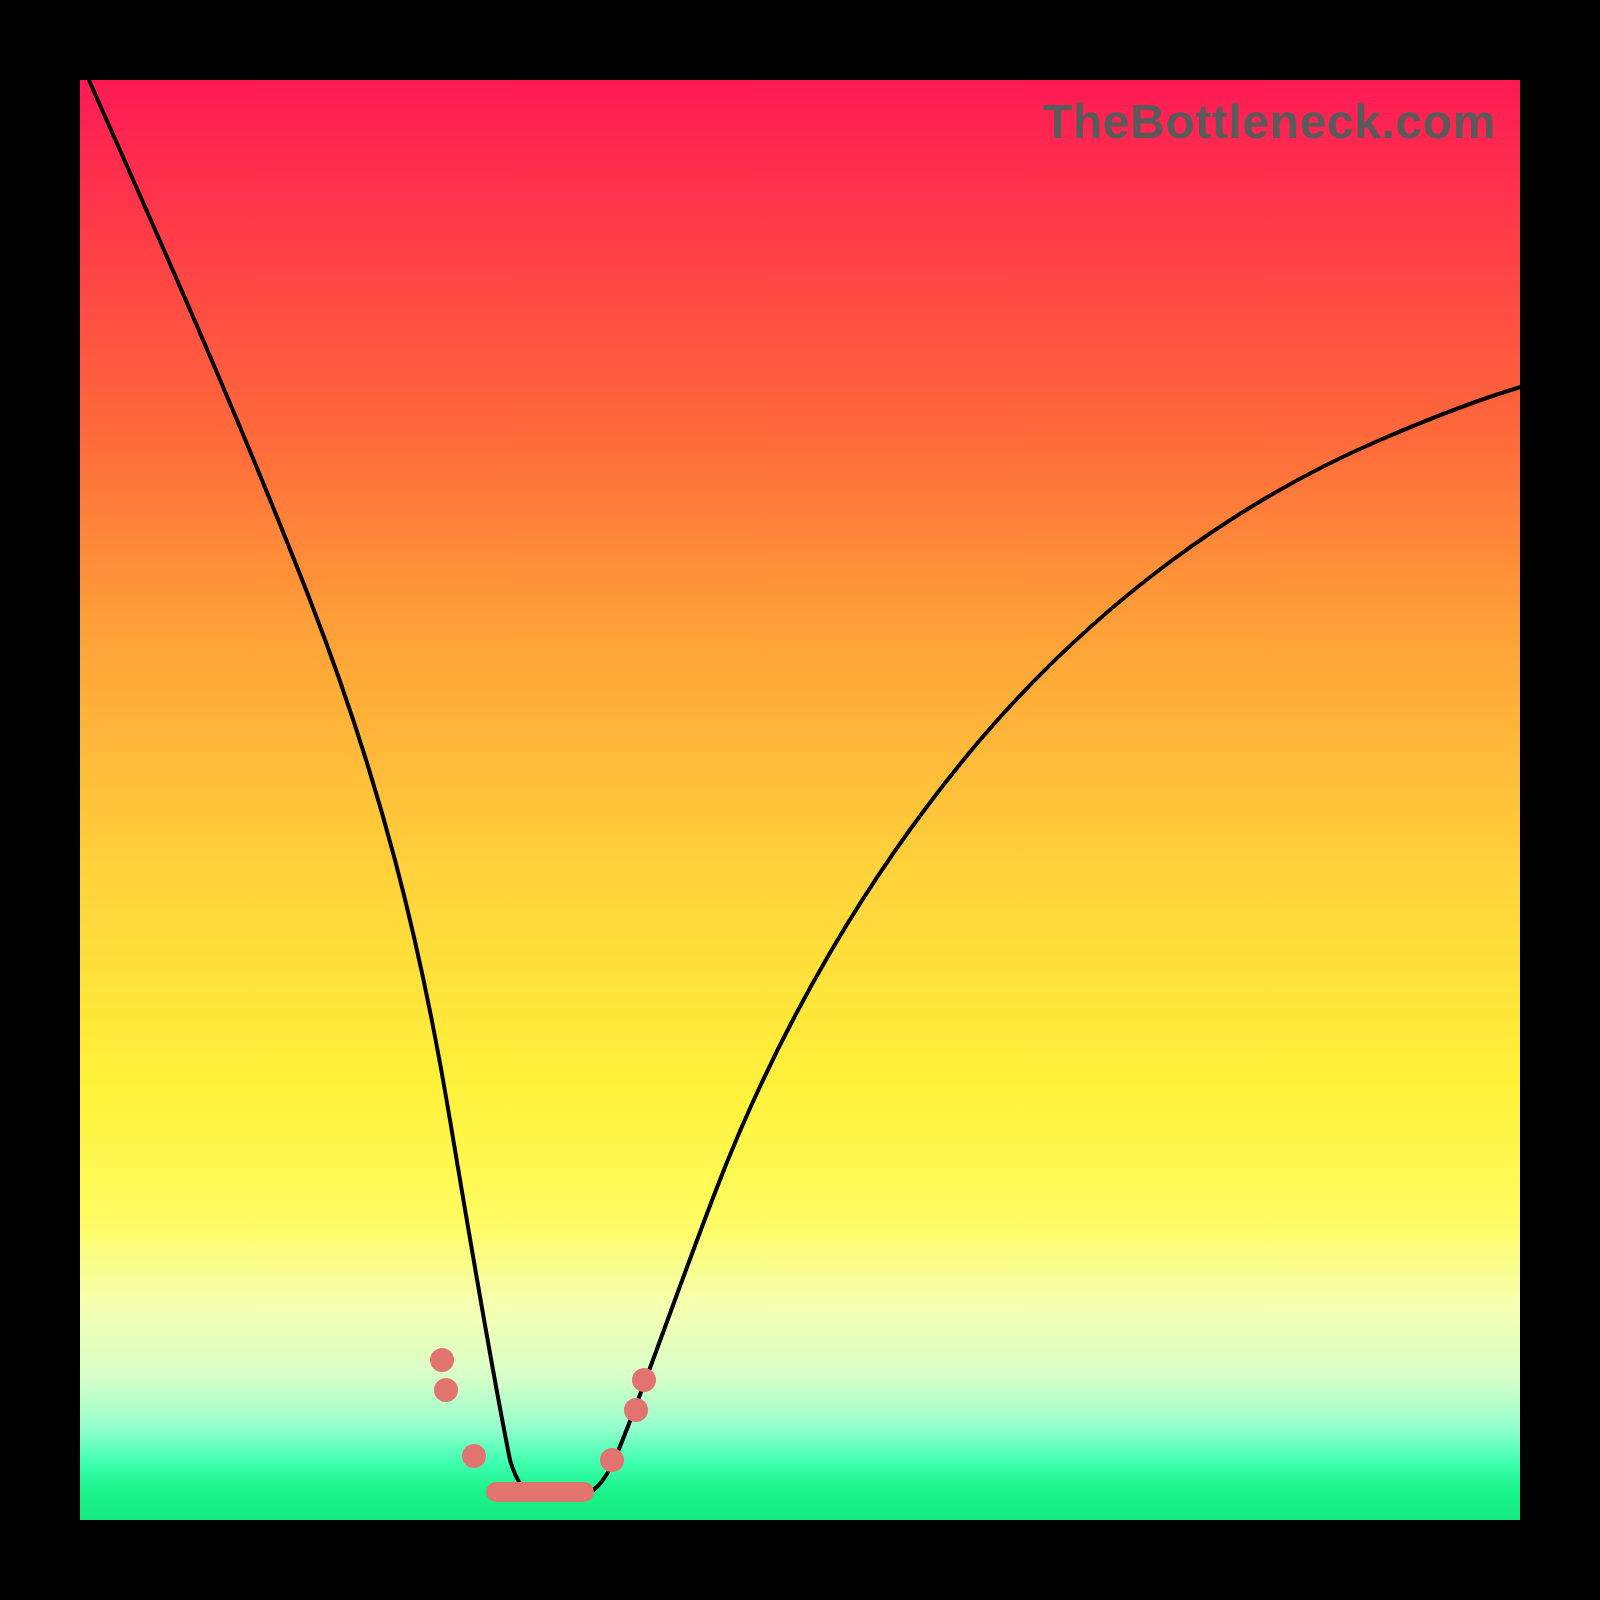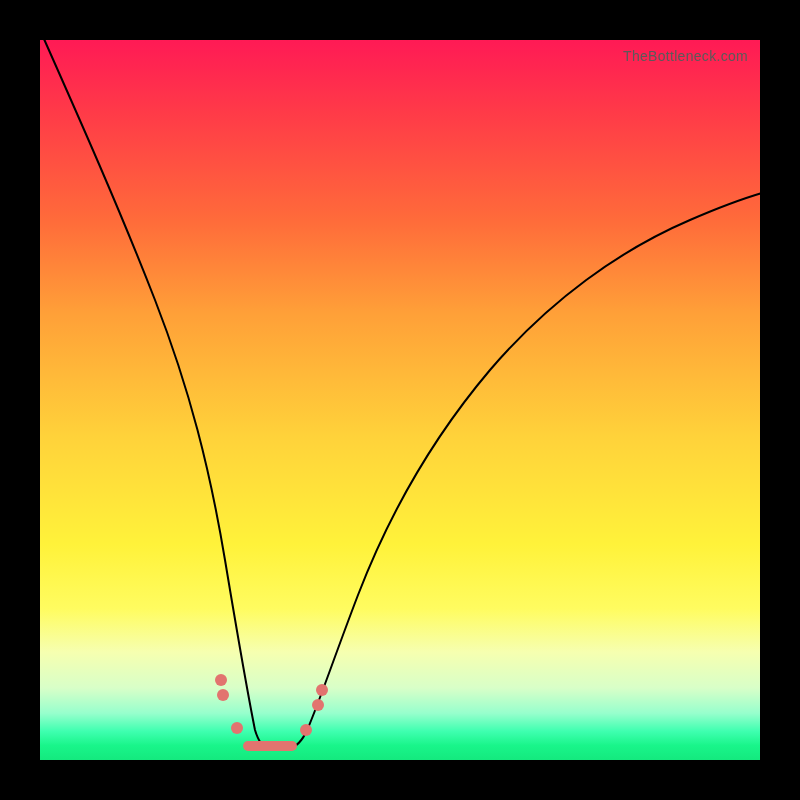--- a/index.html
+++ b/index.html
@@ -38,22 +38,22 @@
       #97ffcd 93.5%,
       #3fffb0 96%,
       #19f58a 98%,
       #14e97e 100%
     );
   }
   .watermark {
     position: absolute;
     top: 8px;
     right: 12px;
-    font-size: 14px;
-    font-weight: 400;
+    font-size: 24px;
+    font-weight: 700;
     color: #5a5a5a;
     letter-spacing: 0.3px;
     user-select: none;
   }
   svg.curve {
     position: absolute;
     left: 0;
     top: 0;
     width: 720px;
     height: 720px;

